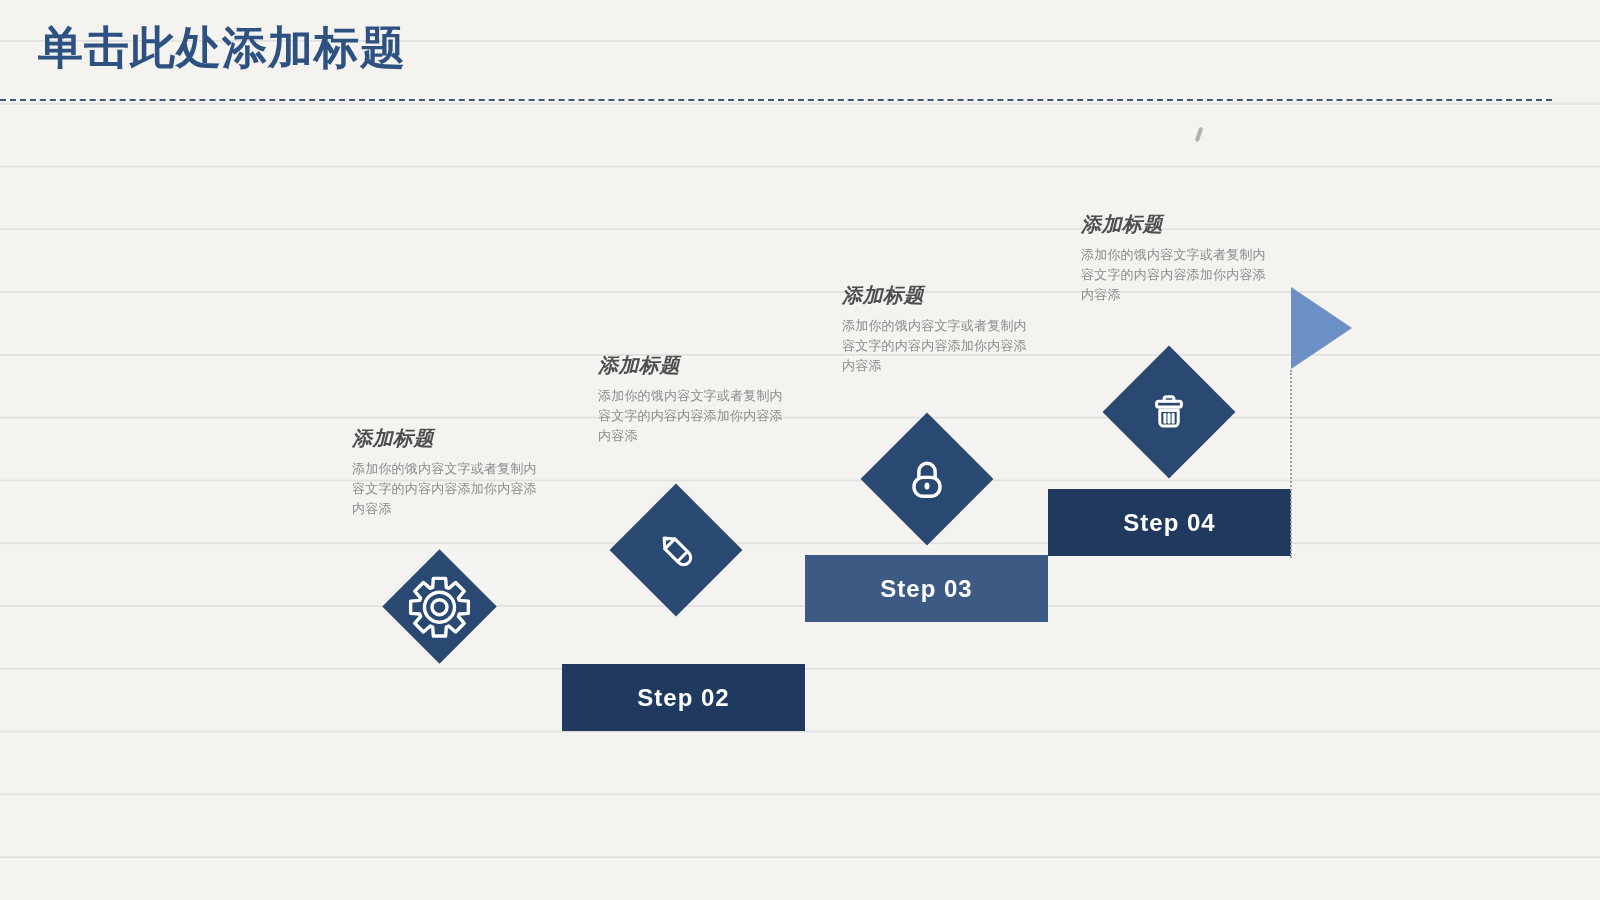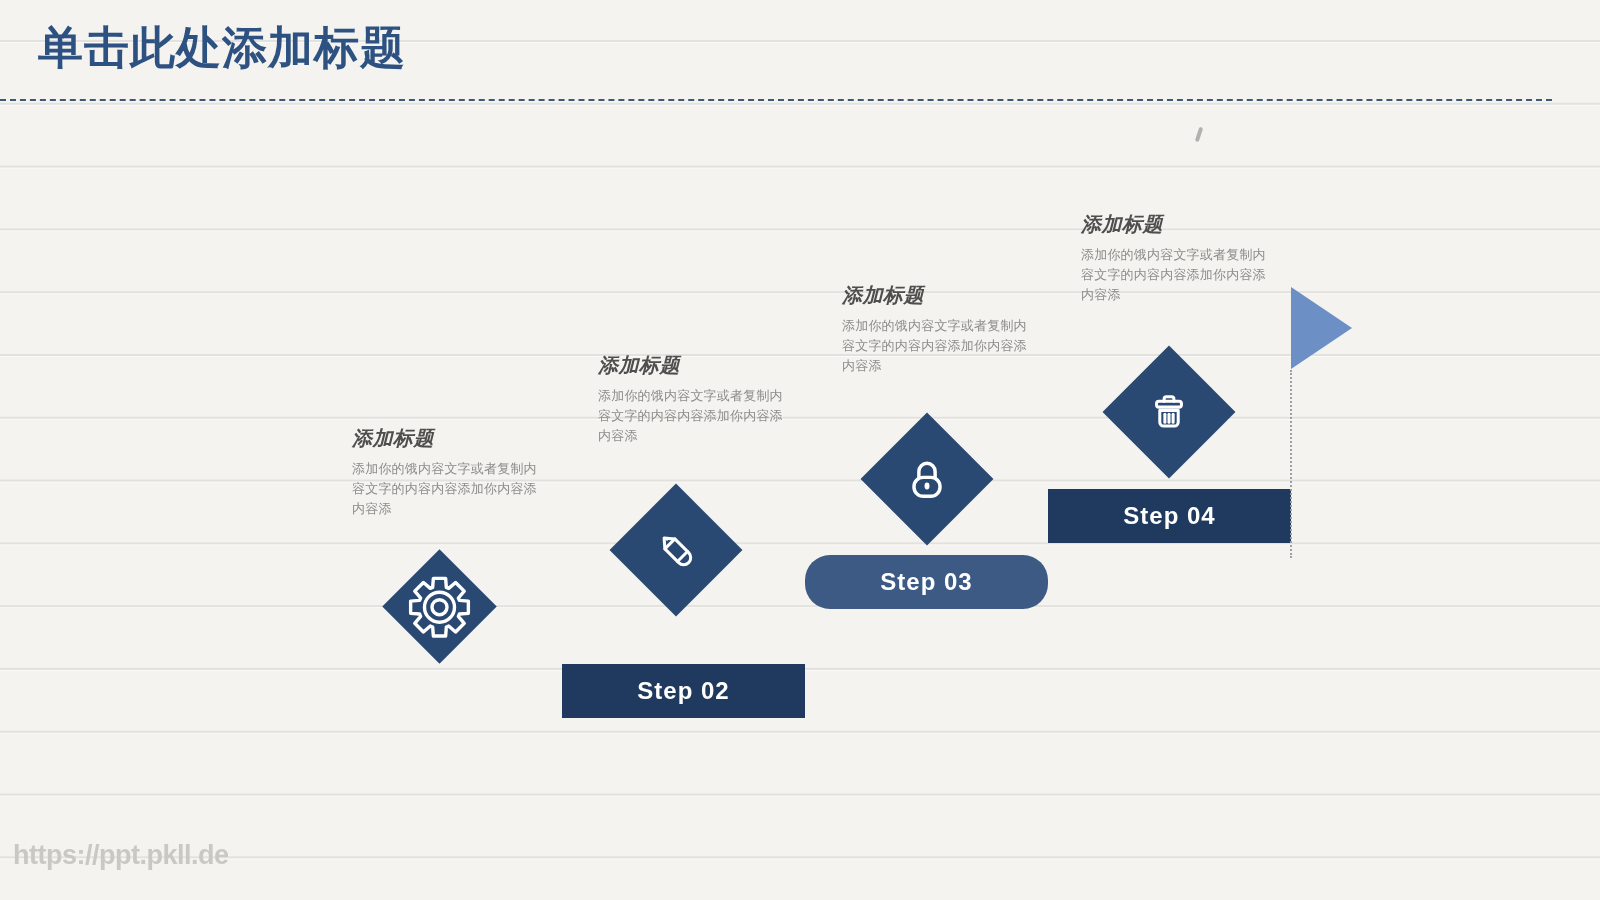--- a/index.html
+++ b/index.html
@@ -18,25 +18,25 @@
   .title-divider{
     position:absolute; left:0; top:99px; width:1552px; height:0;
     border-top:2px dashed #3e5878;
   }
   .stray-mark{
     position:absolute; left:1197px; top:127px; width:4px; height:15px;
     background:#9b9b9b; border-radius:2px; transform:rotate(18deg); opacity:.75;
   }
   
   .bar{
-    position:absolute; width:243px; height:54px;
+    position:absolute; width:243px; height:67px;
     display:flex; align-items:center; justify-content:center;
   }
   .bar span{ color:#fff; font-size:24px; font-weight:bold; letter-spacing:1px; }
-  .bar.light{ background:#3c5a83;border-radius:25px; }
+  .bar.light{ background:#3c5a83; }
   .bar.dark{ background:#1f3a5e; }
   .bar.s1{ left:319px; top:690px; }
   .bar.s2{ left:562px; top:622px;margin-top:42px; }
   .bar.s3{ left:805px; top:555px; }
   .bar.s4{ left:1048px; top:489px; }
   
   .diamond{
     position:absolute; background:#2a4972; transform:rotate(45deg);
     display:flex; align-items:center; justify-content:center;
   }
@@ -156,15 +156,14 @@
   <div class="bar light s3">
     <span>Step 03</span>
   </div>
   <div class="bar dark s4">
     <span>Step 04</span>
   </div>
 
   <div class="dotted-pole"></div>
   <div class="flag-triangle"></div>
 
-  <div class="watermark">https://ppt.pkll.de</div>
 
 </div>
 
 </body></html>

